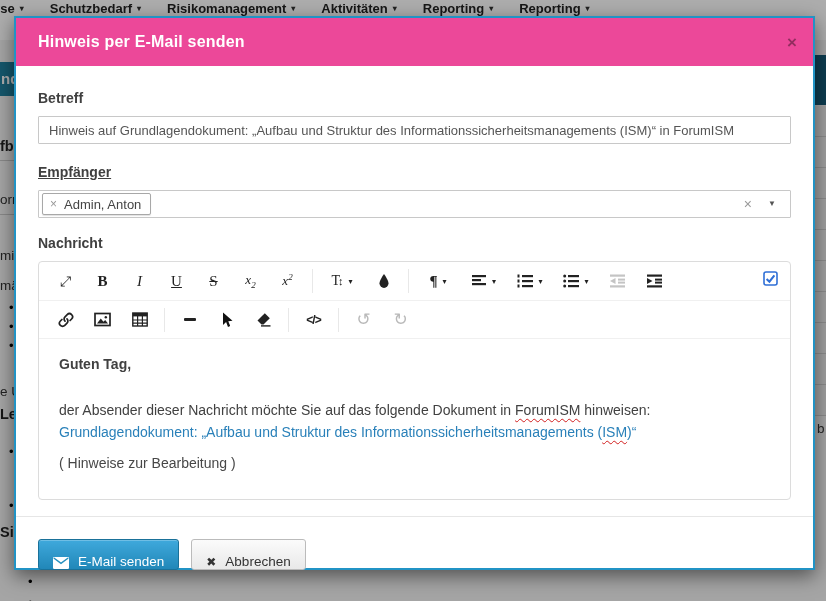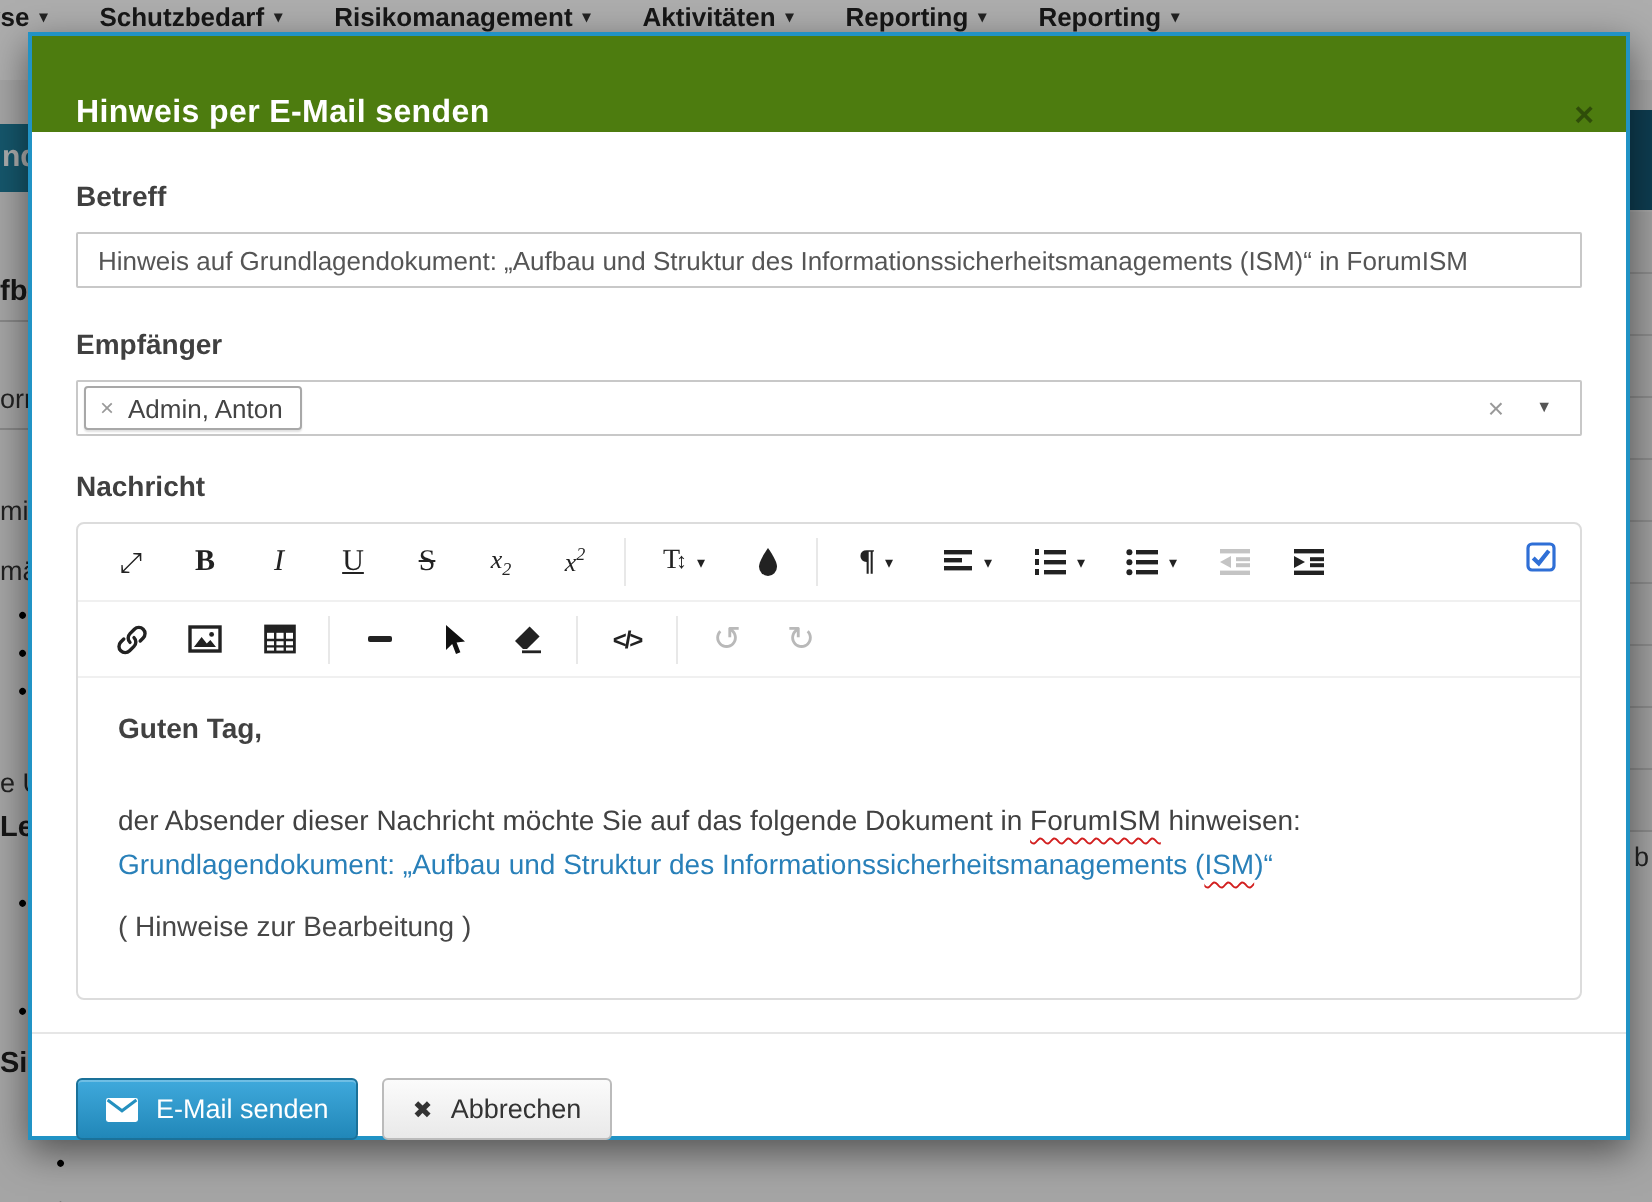--- a/index.html
+++ b/index.html
@@ -33,28 +33,28 @@
   .bg-row { height:31px; background:#ececec; border-bottom:1px solid #cfcfcf; }
   .bg-link { position:absolute; color:#2980b9; font-size:13.5px; white-space:nowrap; }
   
   .overlay { position:absolute; inset:0; background:rgba(0,0,0,0.32); z-index:5; }
   
   .modal {
     position:absolute; left:14px; top:16px; width:801px; height:554px;
     background:#ffffff; border:2px solid #2193c5; z-index:10;
     box-shadow:0 6px 18px rgba(0,0,0,0.5);
   }
-  .modal-header { height:48px; background:#4d7c0f; display:flex; align-items:flex-end; padding:0 16px 0 22px; }
+  .modal-header { height:48px; background:#ec4899; display:flex; align-items:center; padding:0 16px 0 22px; }
   .modal-title { color:#ffffff; font-size:16px; font-weight:bold; letter-spacing:.2px; }
   .modal-close { margin-left:auto; background:none; border:none; color:rgba(0,0,0,0.38);
     font-size:17px; font-weight:bold; cursor:pointer; line-height:1; }
   .modal-body { padding:20px 22px 0 22px; }
   .form-label { display:block; font-size:14px; font-weight:bold; color:#404040; margin-bottom:10px; }
   .lbl-betreff { margin-top:4px; }
-  .lbl-empf { margin-top:20px; }
+  .lbl-empf { margin-top:20px;text-decoration:underline; }
   .lbl-nachricht { margin-top:17px; }
   .text-input {
     width:100%; height:28px; border:1px solid #c8c8c8; border-radius:1px;
     font-family:"Liberation Sans",sans-serif; font-size:13px; color:#555; padding:0 10px; background:#fff;
   }
   
   .select-box { position:relative; width:100%; height:28px; border:1px solid #c8c8c8; border-radius:1px;
     background:#fff; display:flex; align-items:center; padding:2px 60px 2px 3px; cursor:pointer; }
   .tag { display:inline-flex; align-items:center; gap:7px; border:1px solid #a8a8a8; border-radius:2px;
     background:#fff; box-shadow:0 1px 1px rgba(0,0,0,0.12); height:22px; padding:0 9px 0 7px;
@@ -90,21 +90,21 @@
   .editor-content p { margin:0; }
   .p-greet { margin-bottom:24px !important;font-weight:bold; }
   .p-body { margin-bottom:9px !important; }
   .p-note { color:#474747; }
   .doc-link { color:#2980b9; text-decoration:none; cursor:pointer; }
   .sq { text-decoration-line:underline; text-decoration-style:wavy; text-decoration-color:#d21f1f;
         text-decoration-thickness:1px; text-underline-offset:3px; }
   
   .modal-footer { margin:16px -22px 0 -22px; border-top:1px solid #e6e6e6; padding:22px 22px 0 22px;
     display:flex; gap:12px; }
-  .btn { display:inline-flex; align-items:center; gap:9px; height:31px; padding:0 14px;
+  .btn { display:inline-flex; align-items:flex-end; gap:9px; height:31px; padding:0 14px;
     border-radius:3px; font-size:13.5px; cursor:pointer; font-family:"Liberation Sans",sans-serif; }
   .btn-primary { background:linear-gradient(#3fa9dc,#2187b8); border:1px solid #1a7199; color:#fff;
     box-shadow:inset 0 1px 0 rgba(255,255,255,0.25); }
   .btn-default { background:linear-gradient(#fbfbfb,#e9e9e9); border:1px solid #bbb; color:#333; }
   .btn-x { font-size:12px; color:#333; }
   .icon-svg { display:block; }
 </style>
 </head>
 <body>
 

